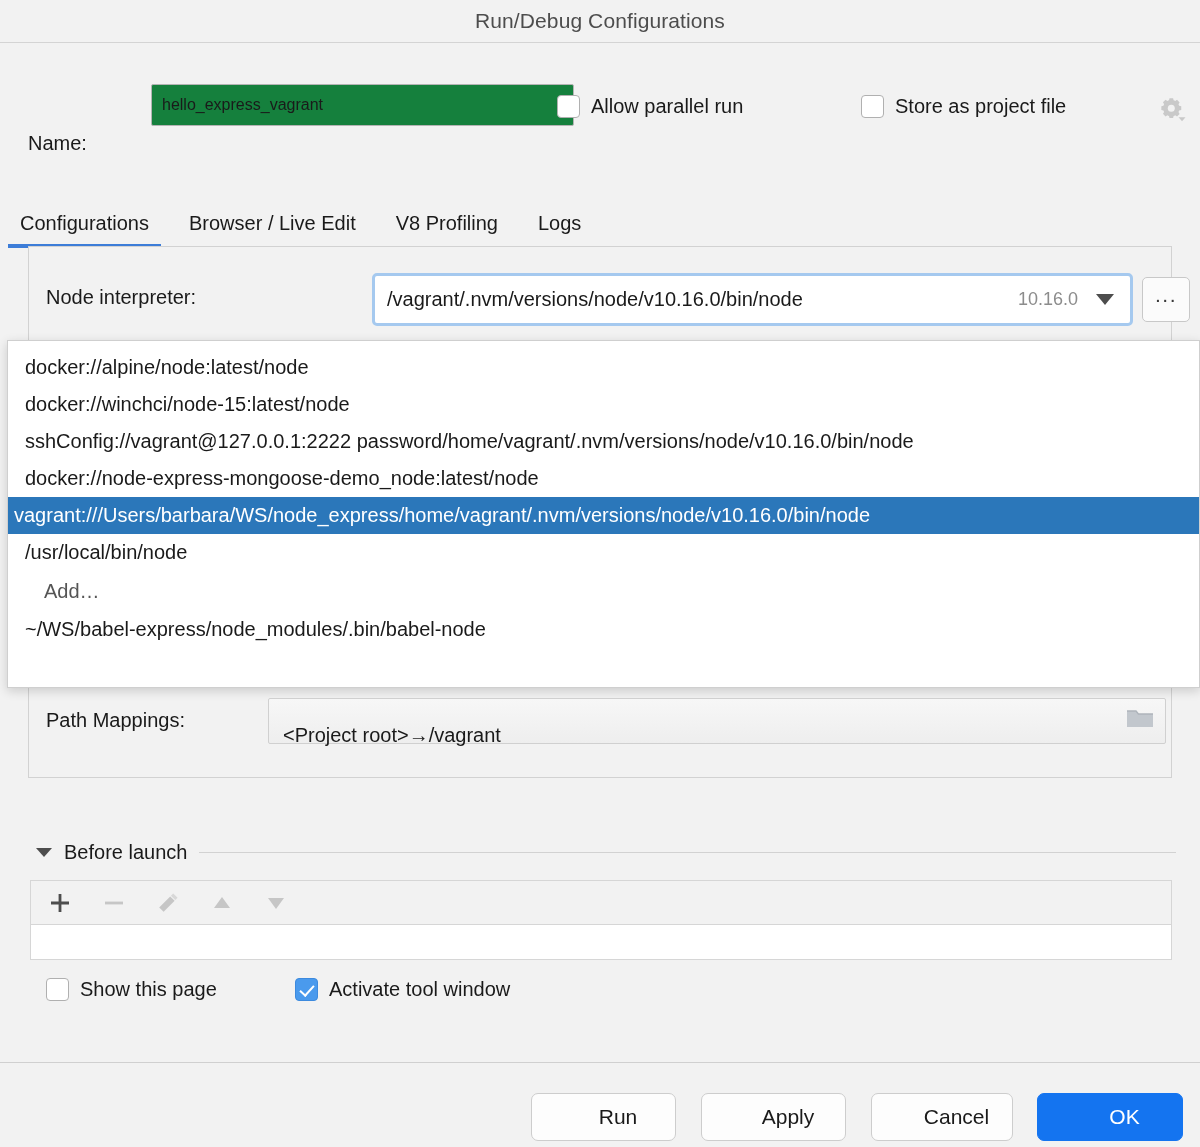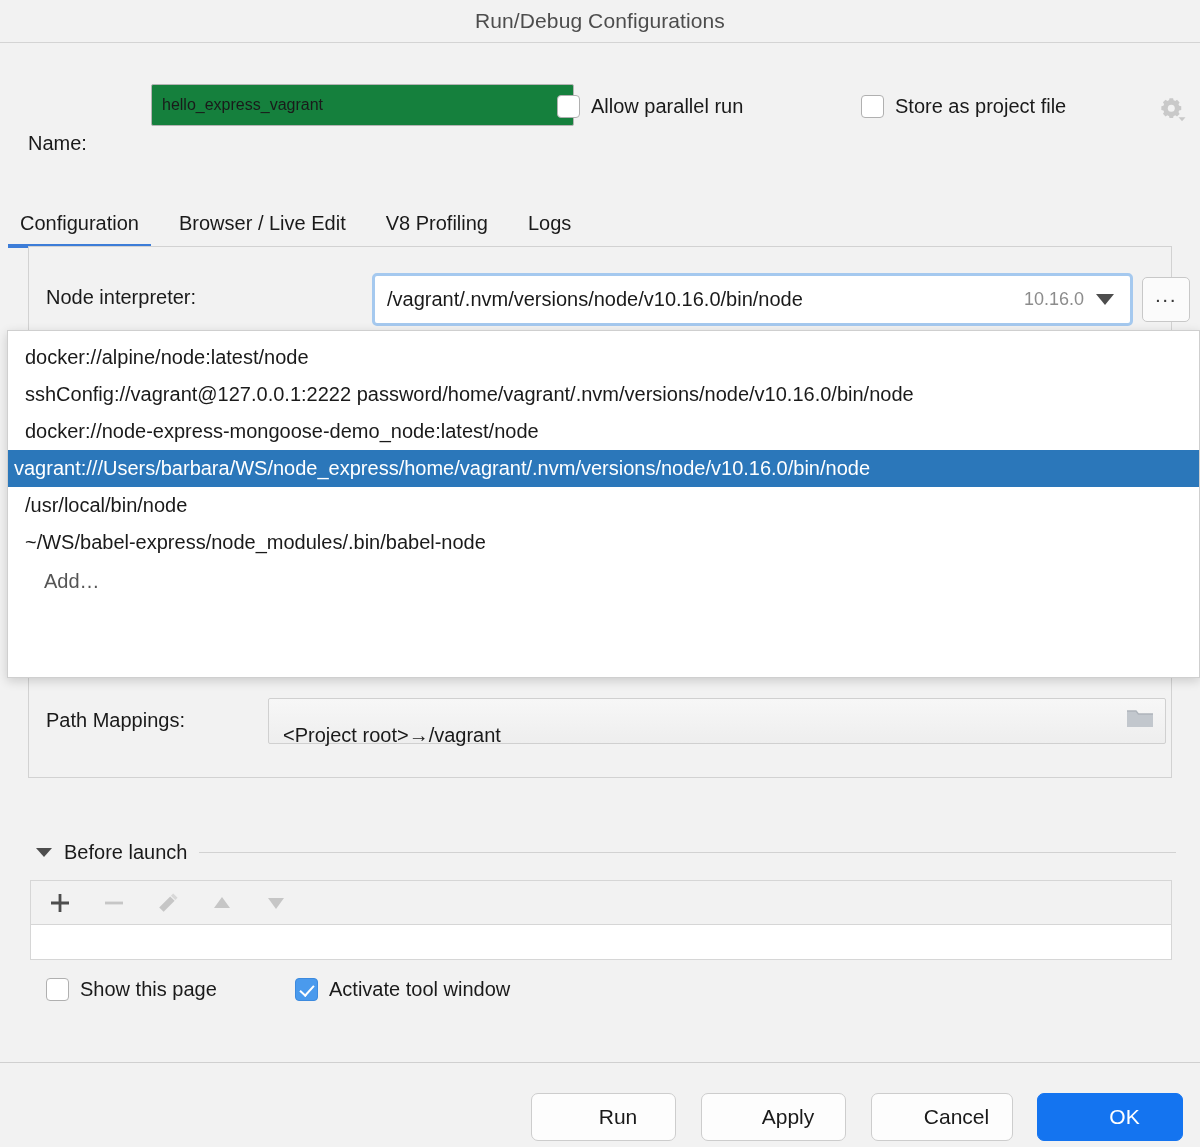--- a/index.html
+++ b/index.html
@@ -170,21 +170,21 @@
   }
   #interp-value {
     font-size: 20px;
     color: #1a1a1a;
     white-space: nowrap;
     flex: 1;
   }
   #interp-version {
     font-size: 18px;
     color: #8c8c8c;
-    margin-right: 12px;
+    margin-right: 18px;
     white-space: nowrap;
   }
   #interp-arrow {
     margin-right: 16px;
     width: 0; height: 0;
     border-left: 9px solid transparent;
     border-right: 9px solid transparent;
     border-top: 11px solid #4d4d4d;
   }
   #interp-browse {
@@ -201,21 +201,21 @@
     font-size: 21px;
     color: #3a3a3a;
     letter-spacing: 1.5px;
     line-height: 10px;
     padding-bottom: 10px;
   }
 
   
   #dropdown {
     position: absolute;
-    left: 7px; top: 330px;
+    left: 7px; top: 340px;
     width: 1193px; height: 348px;
     background: #ffffff;
     border: 1px solid #cfcfcf;
     box-shadow: 0 3px 10px rgba(0,0,0,0.16);
     overflow: hidden;
     box-sizing: border-box;
   }
   .dd-item {
     height: 37px;
     line-height: 37px;
@@ -391,21 +391,21 @@
     <g fill="#c9c9c9">
       <path d="M11.5 2.2h3.6l.5 2.1a6 6 0 0 1 1.6.67l1.85-1.13 2.55 2.55-1.13 1.85c.29.5.51 1.04.67 1.6l2.1.5v3.6l-2.1.5a6 6 0 0 1-.67 1.6l1.13 1.85-2.55 2.55-1.85-1.13a6 6 0 0 1-1.6.67l-.5 2.1h-3.6l-.5-2.1a6 6 0 0 1-1.6-.67L7.53 20.4 4.98 17.85l1.13-1.85a6 6 0 0 1-.67-1.6l-2.1-.5v-3.6l2.1-.5c.16-.56.38-1.1.67-1.6L4.98 6.35 7.53 3.8l1.87 1.13c.5-.29 1.04-.51 1.6-.67z"></path>
       <circle cx="13.3" cy="12.2" r="3.5" fill="#f2f2f2"></circle>
       <path d="M20.5 21.3h7l-3.5 4z"></path>
     </g>
   </svg>
 </div>
 
 <div id="tabs">
   <div class="tab active">
-    <span>Configuration</span>
+    <span>Configurations</span>
   </div>
   <div class="tab">
     <span>Browser / Live Edit</span>
   </div>
   <div class="tab">
     <span>V8 Profiling</span>
   </div>
   <div class="tab">
     <span>Logs</span>
   </div>
@@ -425,36 +425,39 @@
 <div id="interp-browse">
   <span>...</span>
 </div>
 
 <div id="dropdown">
   <div id="dd-spacer"></div>
   <div class="dd-item">
     <span>docker://alpine/node:latest/node</span>
   </div>
   <div class="dd-item">
+    <span>docker://winchci/node-15:latest/node</span>
+  </div>
+  <div class="dd-item">
     <span>sshConfig://vagrant@127.0.0.1:2222 password/home/vagrant/.nvm/versions/node/v10.16.0/bin/node</span>
   </div>
   <div class="dd-item">
     <span>docker://node-express-mongoose-demo_node:latest/node</span>
   </div>
   <div class="dd-item selected">
     <span>vagrant:///Users/barbara/WS/node_express/home/vagrant/.nvm/versions/node/v10.16.0/bin/node</span>
   </div>
   <div class="dd-item">
     <span>/usr/local/bin/node</span>
   </div>
+  <div class="dd-item add">
+    <span>Add…</span>
+  </div>
   <div class="dd-item">
     <span>~/WS/babel-express/node_modules/.bin/babel-node</span>
-  </div>
-  <div class="dd-item add">
-    <span>Add…</span>
   </div>
 </div>
 
 <span id="pm-label">Path Mappings:</span>
 <div id="pm-field">
   <span id="pm-value">&lt;Project root&gt;→/vagrant</span>
   <span>
     <svg width="30" height="24" viewBox="0 0 30 24">
       <path d="M2 4h9l2.4 3H28v13H2z" fill="#c2c7cd"></path>
       <path d="M2 4h9l2.4 3H28" fill="none" stroke="#aeb4bb" stroke-width="1.4"></path>

